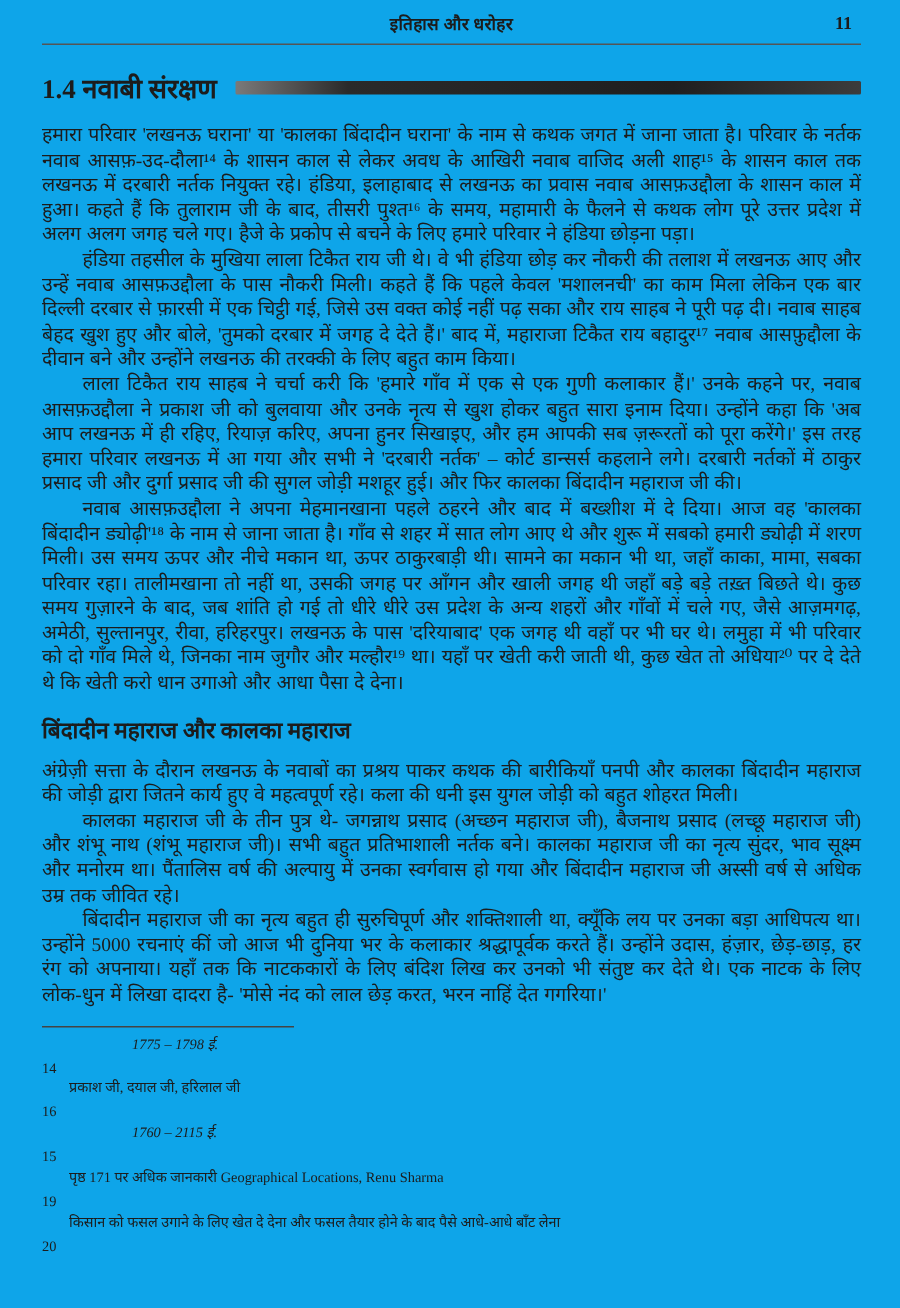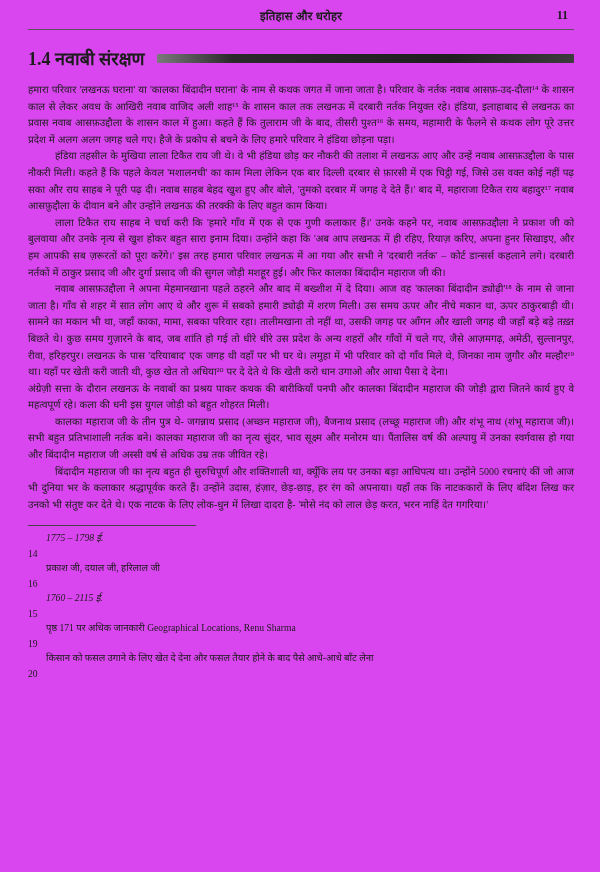--- a/index.html
+++ b/index.html
@@ -1,20 +1,20 @@
 <!DOCTYPE html>
 <html><head>
 <meta charset="utf-8">
 <style>
   html,body { margin:0; padding:0; background:#e8e8e8; }
   .page {
     position:relative;
     width:600px; height:872px;
     margin:0 auto;
-    background:#d946ef;
+    background:#0ea5e9;
     box-sizing:border-box;
     padding:8px 26px 10px 28px;
     font-family:"Liberation Serif","DejaVu Serif",serif;
     color:#1c1c1c;
     overflow:hidden;
   }
   
   .running-head {
     position:relative;
     height:18px;
@@ -44,21 +44,21 @@
     font-family:"Liberation Serif","DejaVu Serif",serif;
   }
   .section-bar {
     flex:1; height:9px;
     background:linear-gradient(90deg,#7a7a7a 0%,#2a2a2a 18%,#1f1f1f 70%,#3c3c3c 100%);
     border-radius:1px;
   }
   
   .body-text p {
     margin:0;
-    font-size:10px;
+    font-size:13px;
     line-height:16.6px;
     text-align:justify;
     word-spacing:.5px;
   }
   .body-text p.indent { text-indent:27px; }
   
   .subsection-title {
     margin:12px 0 9px 0;
     font-size:15px;
     font-weight:700;
@@ -66,21 +66,21 @@
   
   .footnote-rule {
     border:0; border-top:1px solid #444;
     width:168px;
     margin:12px 0 5px 0;
   }
   .footnotes { font-size:9.6px; line-height:13.8px; }
   .fn-row { display:flex; }
   .fn-num { flex:none; width:18px;margin-top:16px; }
   .fn-text { flex:1; }
-  .fn-row.italic .fn-text { font-style:italic; }
+  .fn-row.italic .fn-text { font-style:italic;margin-left:42px; }
 </style>
 </head>
 <body>
 
 <div class="page">
 
   <div class="running-head">
     <span class="running-title">इतिहास और धरोहर</span>
     <span class="folio">11</span>
   </div>
@@ -91,20 +91,21 @@
     <span class="section-bar"></span>
   </div>
 
   <div class="body-text">
     <p>हमारा परिवार 'लखनऊ घराना' या 'कालका बिंदादीन घराना' के नाम से कथक जगत में जाना जाता है। परिवार के नर्तक नवाब आसफ़-उद-दौला¹⁴ के शासन काल से लेकर अवध के आखिरी नवाब वाजिद अली शाह¹⁵ के शासन काल तक लखनऊ में दरबारी नर्तक नियुक्त रहे। हंडिया, इलाहाबाद से लखनऊ का प्रवास नवाब आसफ़उद्दौला के शासन काल में हुआ। कहते हैं कि तुलाराम जी के बाद, तीसरी पुश्त¹⁶ के समय, महामारी के फैलने से कथक लोग पूरे उत्तर प्रदेश में अलग अलग जगह चले गए। हैजे के प्रकोप से बचने के लिए हमारे परिवार ने हंडिया छोड़ना पड़ा।</p>
     <p class="indent">हंडिया तहसील के मुखिया लाला टिकैत राय जी थे। वे भी हंडिया छोड़ कर नौकरी की तलाश में लखनऊ आए और उन्हें नवाब आसफ़उद्दौला के पास नौकरी मिली। कहते हैं कि पहले केवल 'मशालनची' का काम मिला लेकिन एक बार दिल्ली दरबार से फ़ारसी में एक चिट्ठी गई, जिसे उस वक्त कोई नहीं पढ़ सका और राय साहब ने पूरी पढ़ दी। नवाब साहब बेहद खुश हुए और बोले, 'तुमको दरबार में जगह दे देते हैं।' बाद में, महाराजा टिकैत राय बहादुर¹⁷ नवाब आसफ़ुद्दौला के दीवान बने और उन्होंने लखनऊ की तरक्की के लिए बहुत काम किया।</p>
     <p class="indent">लाला टिकैत राय साहब ने चर्चा करी कि 'हमारे गाँव में एक से एक गुणी कलाकार हैं।' उनके कहने पर, नवाब आसफ़उद्दौला ने प्रकाश जी को बुलवाया और उनके नृत्य से खुश होकर बहुत सारा इनाम दिया। उन्होंने कहा कि 'अब आप लखनऊ में ही रहिए, रियाज़ करिए, अपना हुनर सिखाइए, और हम आपकी सब ज़रूरतों को पूरा करेंगे।' इस तरह हमारा परिवार लखनऊ में आ गया और सभी ने 'दरबारी नर्तक' – कोर्ट डान्सर्स कहलाने लगे। दरबारी नर्तकों में ठाकुर प्रसाद जी और दुर्गा प्रसाद जी की सुगल जोड़ी मशहूर हुई। और फिर कालका बिंदादीन महाराज जी की।</p>
     <p class="indent">नवाब आसफ़उद्दौला ने अपना मेहमानखाना पहले ठहरने और बाद में बख्शीश में दे दिया। आज वह 'कालका बिंदादीन ड्योढ़ी'¹⁸ के नाम से जाना जाता है। गाँव से शहर में सात लोग आए थे और शुरू में सबको हमारी ड्योढ़ी में शरण मिली। उस समय ऊपर और नीचे मकान था, ऊपर ठाकुरबाड़ी थी। सामने का मकान भी था, जहाँ काका, मामा, सबका परिवार रहा। तालीमखाना तो नहीं था, उसकी जगह पर आँगन और खाली जगह थी जहाँ बड़े बड़े तख़्त बिछते थे। कुछ समय गुज़ारने के बाद, जब शांति हो गई तो धीरे धीरे उस प्रदेश के अन्य शहरों और गाँवों में चले गए, जैसे आज़मगढ़, अमेठी, सुल्तानपुर, रीवा, हरिहरपुर। लखनऊ के पास 'दरियाबाद' एक जगह थी वहाँ पर भी घर थे। लमुहा में भी परिवार को दो गाँव मिले थे, जिनका नाम जुगौर और मल्हौर¹⁹ था। यहाँ पर खेती करी जाती थी, कुछ खेत तो अधिया²⁰ पर दे देते थे कि खेती करो धान उगाओ और आधा पैसा दे देना।</p>
   </div>
 
+  <h2 class="subsection-title">बिंदादीन महाराज और कालका महाराज</h2>
 
   <div class="body-text">
     <p>अंग्रेज़ी सत्ता के दौरान लखनऊ के नवाबों का प्रश्रय पाकर कथक की बारीकियाँ पनपी और कालका बिंदादीन महाराज की जोड़ी द्वारा जितने कार्य हुए वे महत्वपूर्ण रहे। कला की धनी इस युगल जोड़ी को बहुत शोहरत मिली।</p>
     <p class="indent">कालका महाराज जी के तीन पुत्र थे- जगन्नाथ प्रसाद (अच्छन महाराज जी), बैजनाथ प्रसाद (लच्छू महाराज जी) और शंभू नाथ (शंभू महाराज जी)। सभी बहुत प्रतिभाशाली नर्तक बने। कालका महाराज जी का नृत्य सुंदर, भाव सूक्ष्म और मनोरम था। पैंतालिस वर्ष की अल्पायु में उनका स्वर्गवास हो गया और बिंदादीन महाराज जी अस्सी वर्ष से अधिक उम्र तक जीवित रहे।</p>
     <p class="indent">बिंदादीन महाराज जी का नृत्य बहुत ही सुरुचिपूर्ण और शक्तिशाली था, क्यूँकि लय पर उनका बड़ा आधिपत्य था। उन्होंने 5000 रचनाएं कीं जो आज भी दुनिया भर के कलाकार श्रद्धापूर्वक करते हैं। उन्होंने उदास, हंज़ार, छेड़-छाड़, हर रंग को अपनाया। यहाँ तक कि नाटककारों के लिए बंदिश लिख कर उनको भी संतुष्ट कर देते थे। एक नाटक के लिए लोक-धुन में लिखा दादरा है- 'मोसे नंद को लाल छेड़ करत, भरन नाहिं देत गगरिया।'</p>
   </div>
 
   <hr class="footnote-rule">
 
   <div class="footnotes">

